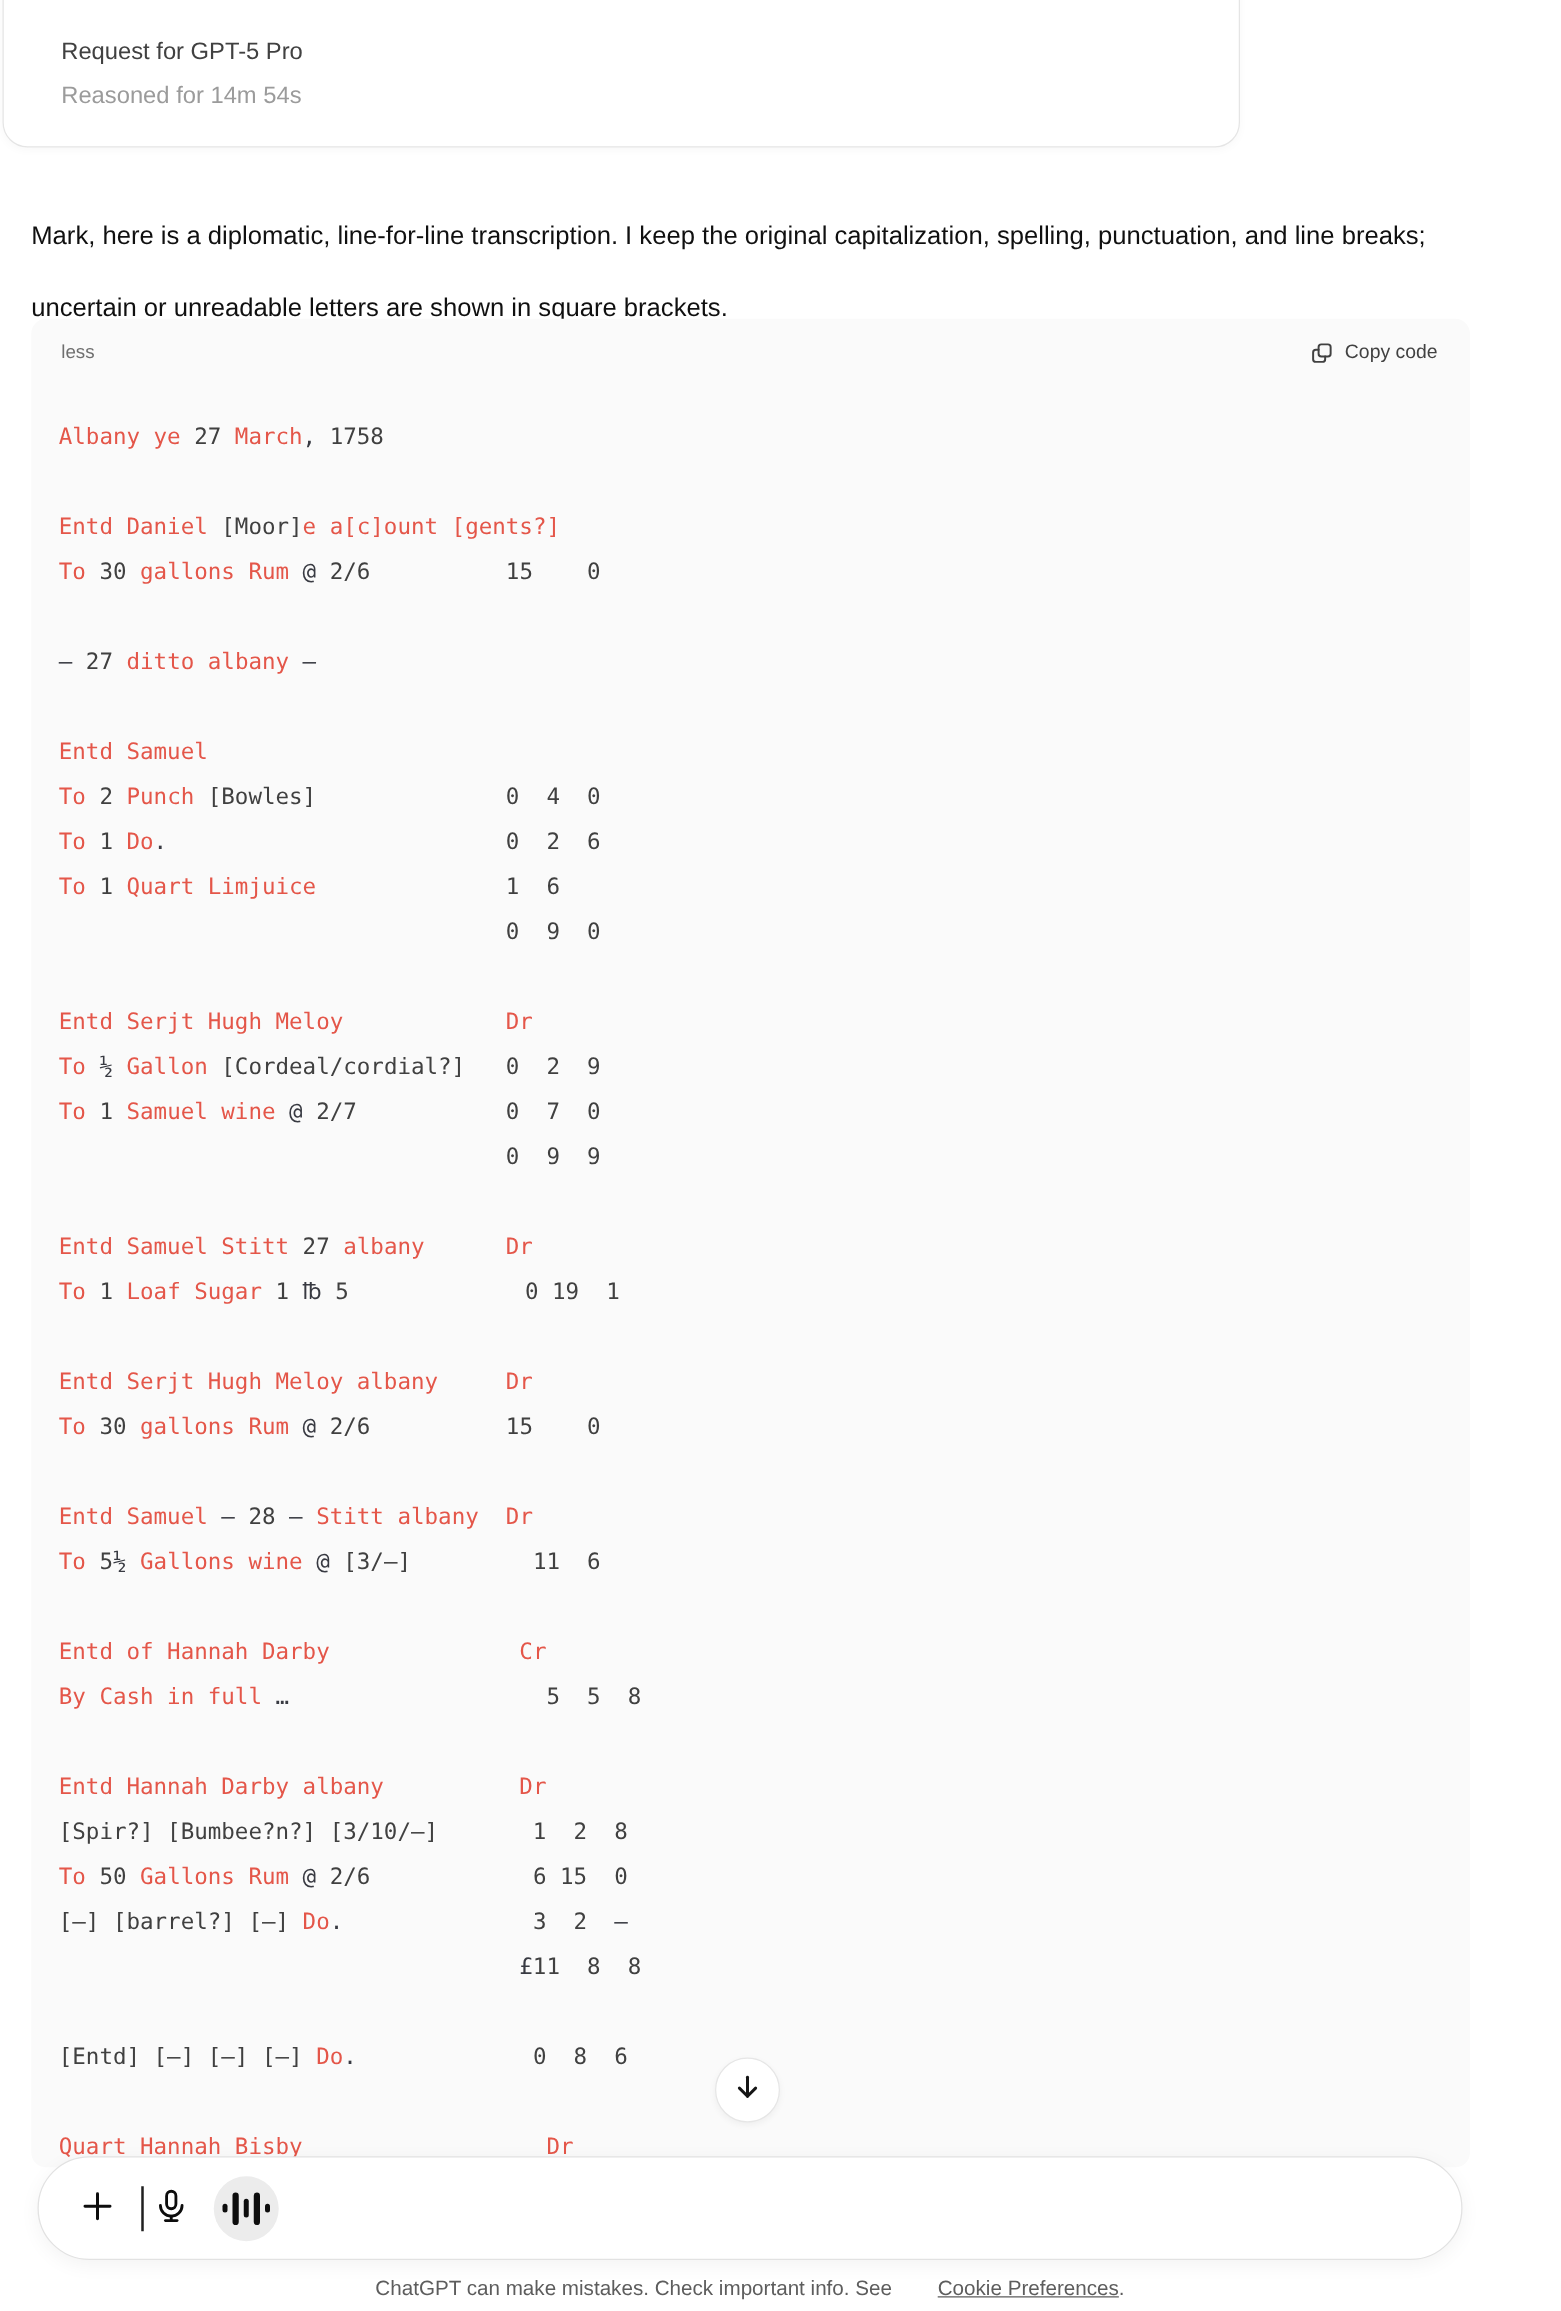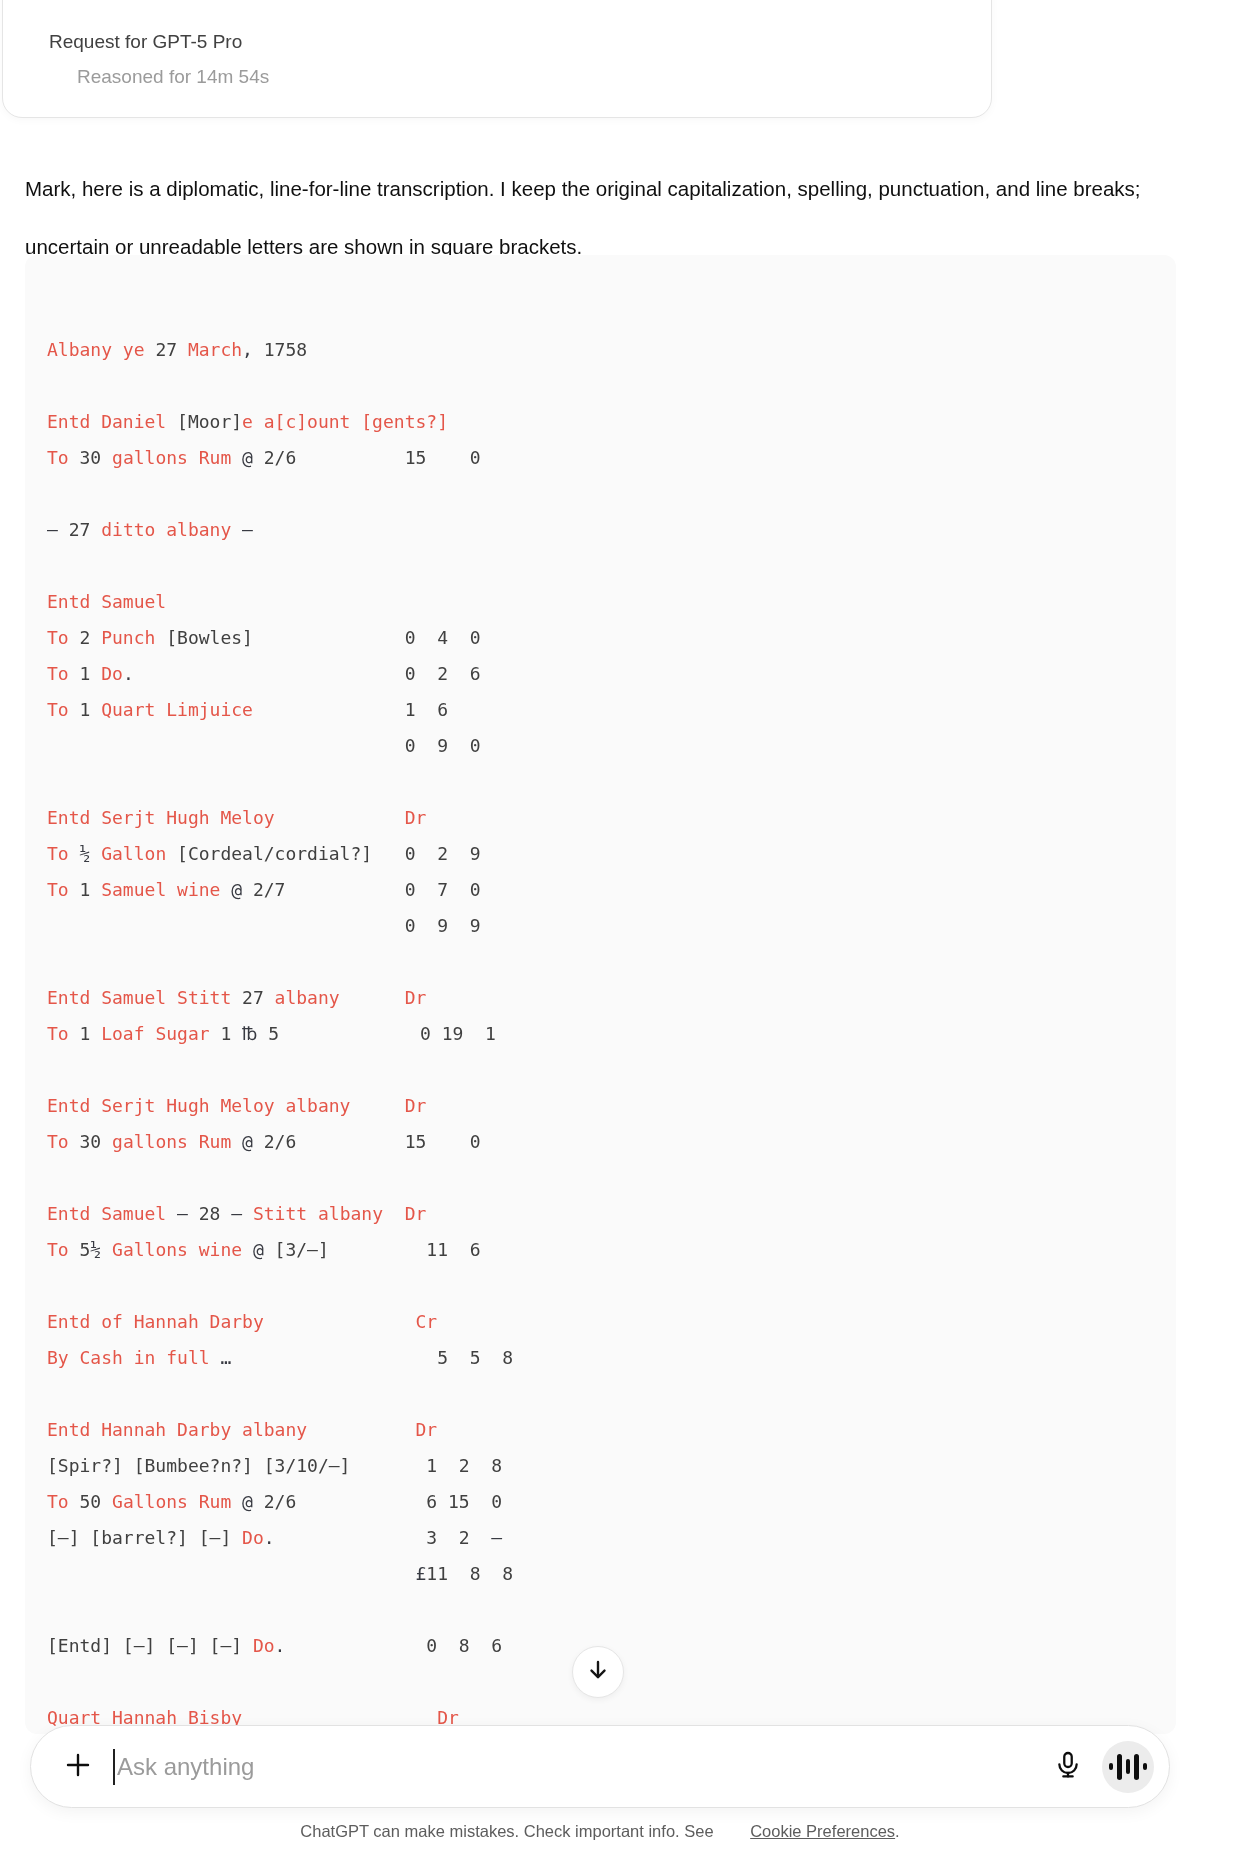--- a/index.html
+++ b/index.html
@@ -14,21 +14,21 @@
     position:absolute; left:2px; top:-42px; width:990px; height:160px;
     background:#ffffff; border:1.5px solid #e5e5e5; border-radius:20px;
     box-shadow:0 2px 8px rgba(0,0,0,0.03);
   }
   .thinking-title {
     position:absolute; left:46px; top:72px;
     font-size:19px; color:#414141; cursor:pointer;
   }
   .thinking-subtitle {
     position:absolute; left:46px; top:107px;
-    font-size:19px; color:#9b9b9b;margin-left:28px;
+    font-size:19px; color:#9b9b9b;
   }
 
   
   .message {
     position:absolute; left:25px; top:160px; width:1160px;
     font-size:20.5px; line-height:58px; color:#101010;
   }
 
   
   .codeblock {
@@ -114,20 +114,32 @@
 <body>
 
 <div class="thinking-card">
   <div class="thinking-title">Request for GPT-5 Pro</div>
   <div class="thinking-subtitle">Reasoned for 14m 54s</div>
 </div>
 
 <div class="message">Mark, here is a diplomatic, line-for-line transcription. I keep the original capitalization, spelling, punctuation, and line breaks; uncertain or unreadable letters are shown in square brackets.</div>
 
 <div class="codeblock">
+  <div class="code-header">
+    <span class="code-lang">less</span>
+    <button class="copy-btn">
+      <span>
+        <svg width="21" height="21" viewBox="0 0 24 24" fill="none" stroke="#414141" stroke-width="1.8" stroke-linecap="round" stroke-linejoin="round">
+          <rect x="9" y="4" width="11" height="11" rx="2.5"></rect>
+          <path d="M15 15v2.5A2.5 2.5 0 0 1 12.5 20H6.5A2.5 2.5 0 0 1 4 17.5V11.5A2.5 2.5 0 0 1 6.5 9H9"></path>
+        </svg>
+      </span>
+      <span>Copy code</span>
+    </button>
+  </div>
   <pre class="code-pre"><span class="tok-r">Albany ye </span><span class="tok-n">27</span><span class="tok-r"> March</span><span class="tok-d">, </span><span class="tok-n">1758</span>
 
 <span class="tok-r">Entd Daniel </span><span class="tok-n">[Moor]</span><span class="tok-r">e a[c]ount [gents?]</span>
 <span class="tok-r">To </span><span class="tok-n">30</span><span class="tok-r"> gallons Rum </span><span class="tok-d">@</span><span class="tok-n"> 2/6</span><span class="tok-d">          </span><span class="tok-n">15    0</span>
 
 <span class="tok-d">– </span><span class="tok-n">27</span><span class="tok-r"> ditto albany </span><span class="tok-d">–</span>
 
 <span class="tok-r">Entd Samuel</span>
 <span class="tok-r">To </span><span class="tok-n">2</span><span class="tok-r"> Punch </span><span class="tok-n">[Bowles]</span><span class="tok-d">              </span><span class="tok-n">0  4  0</span>
 <span class="tok-r">To </span><span class="tok-n">1</span><span class="tok-r"> Do</span><span class="tok-d">.</span><span class="tok-d">                         </span><span class="tok-n">0  2  6</span>
@@ -175,21 +187,20 @@
 <div class="composer-backdrop"></div>
 <div class="composer">
   <button class="plus-btn">
     <span>
       <svg width="30" height="30" viewBox="0 0 24 24" fill="none" stroke="#0d0d0d" stroke-width="1.9" stroke-linecap="round">
         <path d="M12 4v16M4 12h16"></path>
       </svg>
     </span>
   </button>
   <div class="caret"></div>
-  <input class="composer-input" type="text" placeholder="Ask anything" style="">
   <button class="mic-btn">
     <span>
       <svg width="32" height="32" viewBox="0 0 24 24" fill="none" stroke="#0d0d0d" stroke-width="1.7" stroke-linecap="round" stroke-linejoin="round">
         <rect x="9.2" y="3" width="5.6" height="10.5" rx="2.8"></rect>
         <path d="M5.5 11.5a6.5 6.5 0 0 0 13 0"></path>
         <path d="M12 18v2.6"></path>
         <path d="M8.5 20.6h7"></path>
       </svg>
     </span>
   </button>

